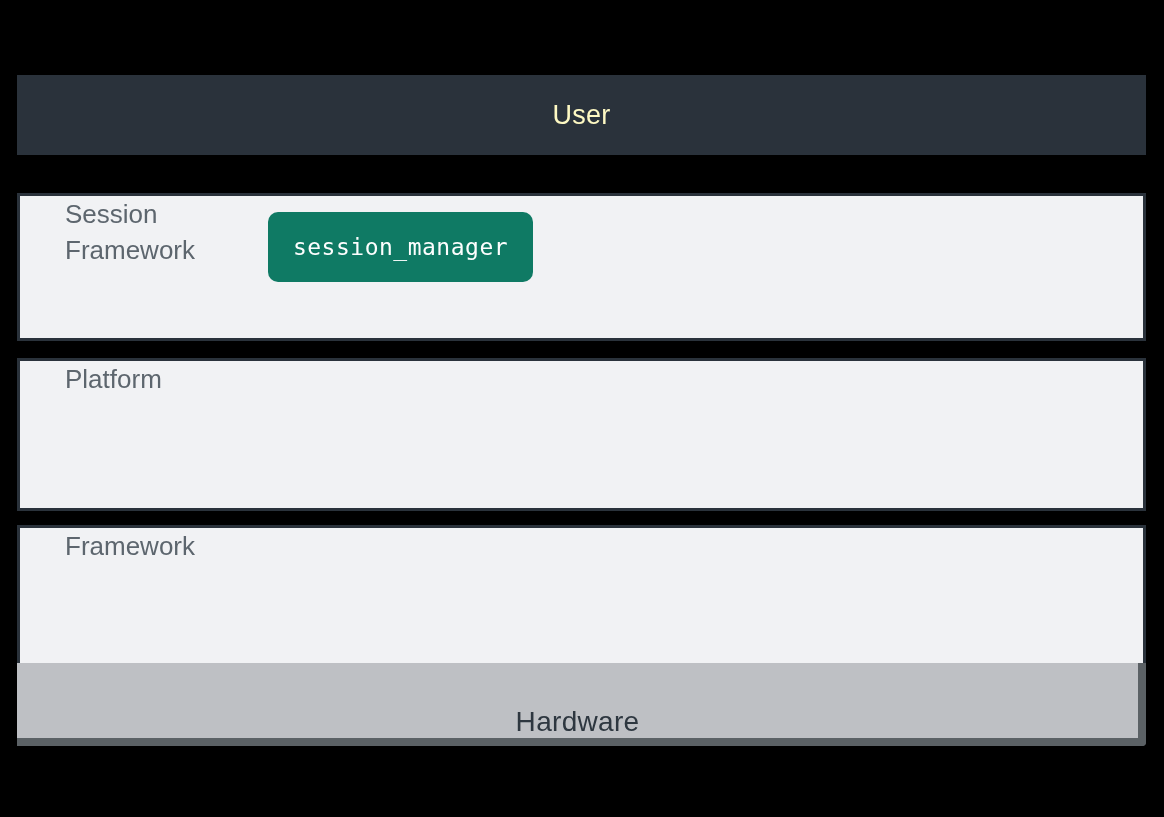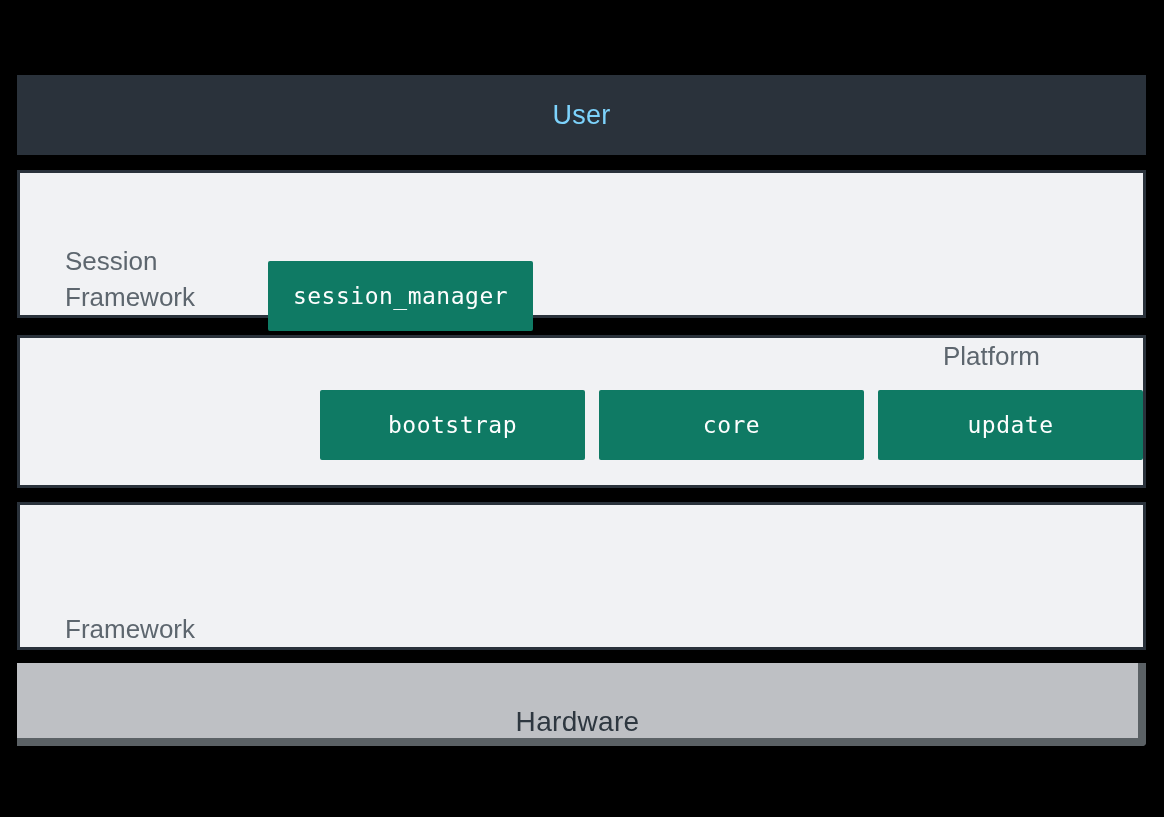--- a/index.html
+++ b/index.html
@@ -24,54 +24,55 @@
   
   .user-bar {
     top: 75px;
     height: 80px;
     background: #2a323b;
     display: flex;
     align-items: center;
     justify-content: center;
   }
   .user-bar .bar-label {
-    color: #7dd3fc;
+    color: #fef9c3;
     font-size: 27px;
     letter-spacing: 0.3px;
   }
   
   .panel {
     background: #f1f2f4;
     border: 3px solid #2a323b;
     display: flex;
-    align-items: flex-end;
+    align-items: flex-start;
+    margin-top: 23px;
   }
   .panel-session  { top: 170px; height: 148px; }
-  .panel-platform { top: 335px; height: 153px; flex-direction: column; }
+  .panel-platform { top: 335px; height: 153px; }
   .panel-driver   { top: 502px; height: 148px; }
   .panel-label {
     margin-left: 45px;
     width: 200px;
     color: #5d666e;
     font-size: 26px;
     line-height: 36px;
   }
   .panel-label span { display: block; }
   .chip-row {
     display: flex;
     gap: 14px;
     margin-left: 3px;
     position: relative;
     top: 16px;
   }
   .chip {
     width: 265px;
     height: 70px;
     background: #0f7a64;
-    border-radius: 2px;
+    border-radius: 10px;
     display: flex;
     align-items: center;
     justify-content: center;
     color: #fdfefe;
     font-family: "DejaVu Sans Mono", "Liberation Mono", monospace;
     font-size: 23px;
     letter-spacing: 0.5px;
   }
   
   .hardware-bar {
@@ -108,25 +109,20 @@
     </div>
     <div class="chip-row">
       <div class="chip">session_manager</div>
     </div>
   </div>
 
   <div class="band panel panel-platform">
     <div class="panel-label">
       <span>Platform</span>
     </div>
-    <div class="chip-row">
-      <div class="chip">bootstrap</div>
-      <div class="chip">core</div>
-      <div class="chip">update</div>
-    </div>
   </div>
 
   <div class="band panel panel-driver">
     <div class="panel-label">
       <span>Framework</span>
     </div>
   </div>
 
   <div class="band hardware-bar">
     <span class="bar-label">Hardware</span>

